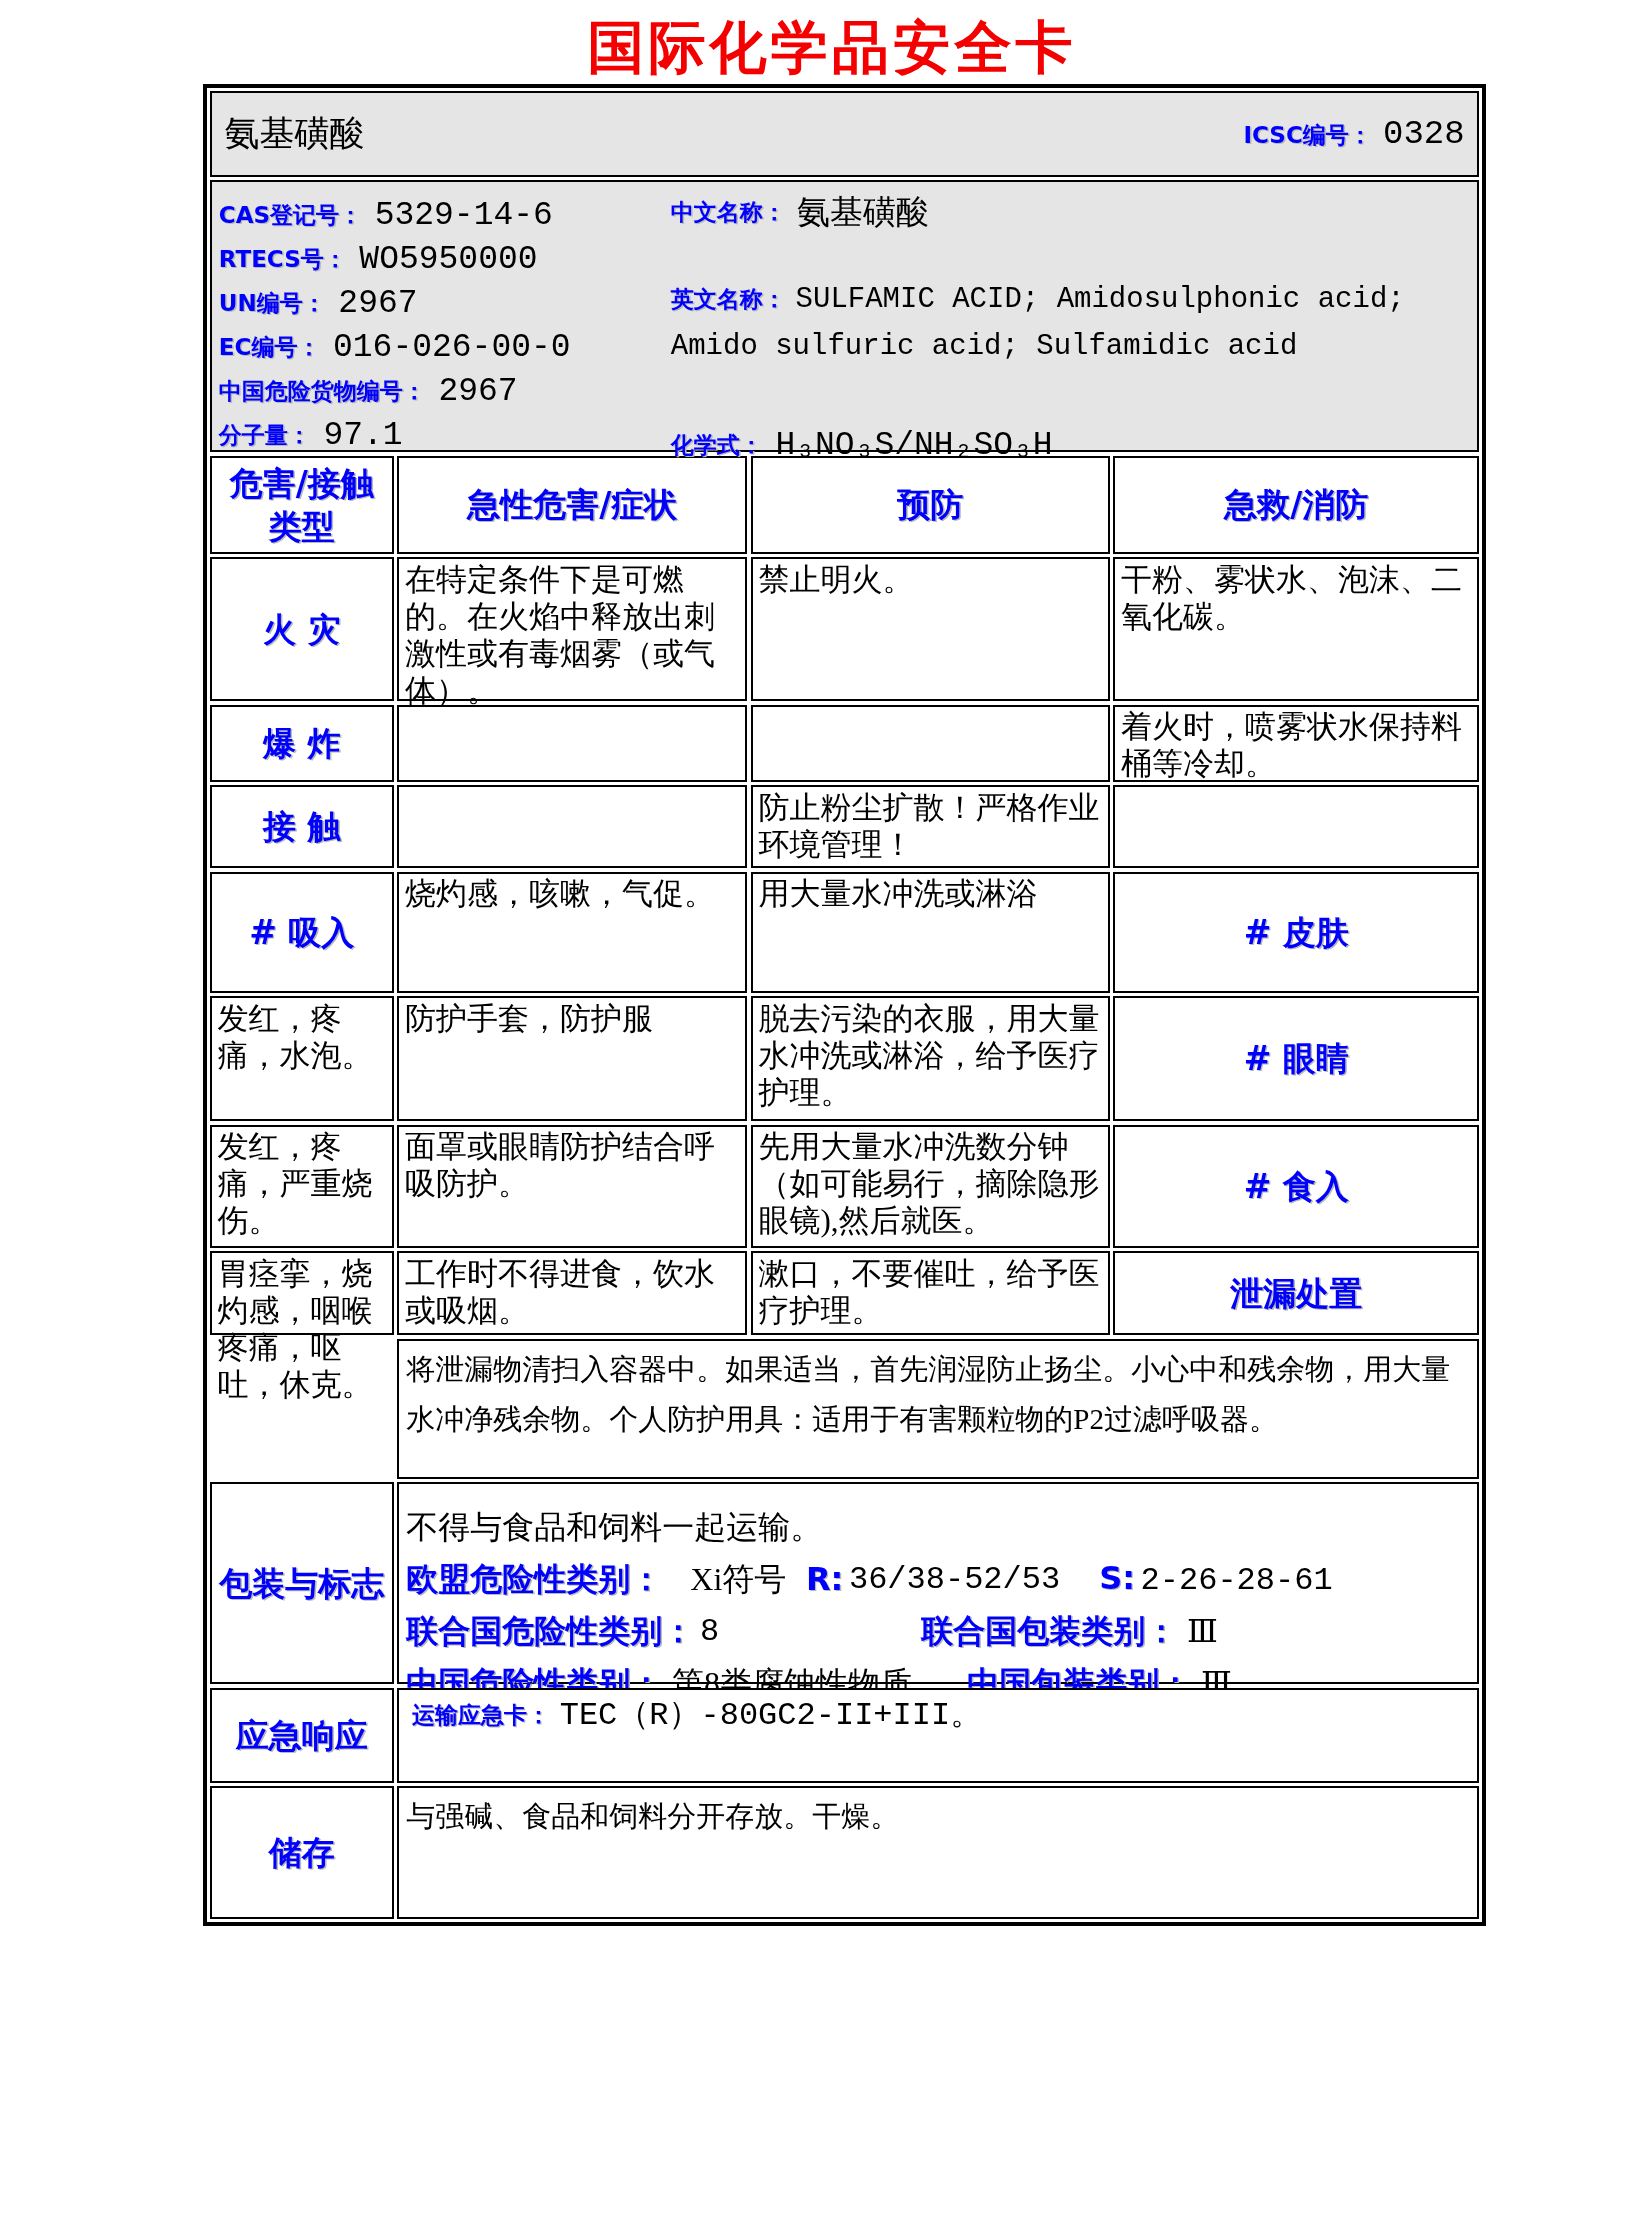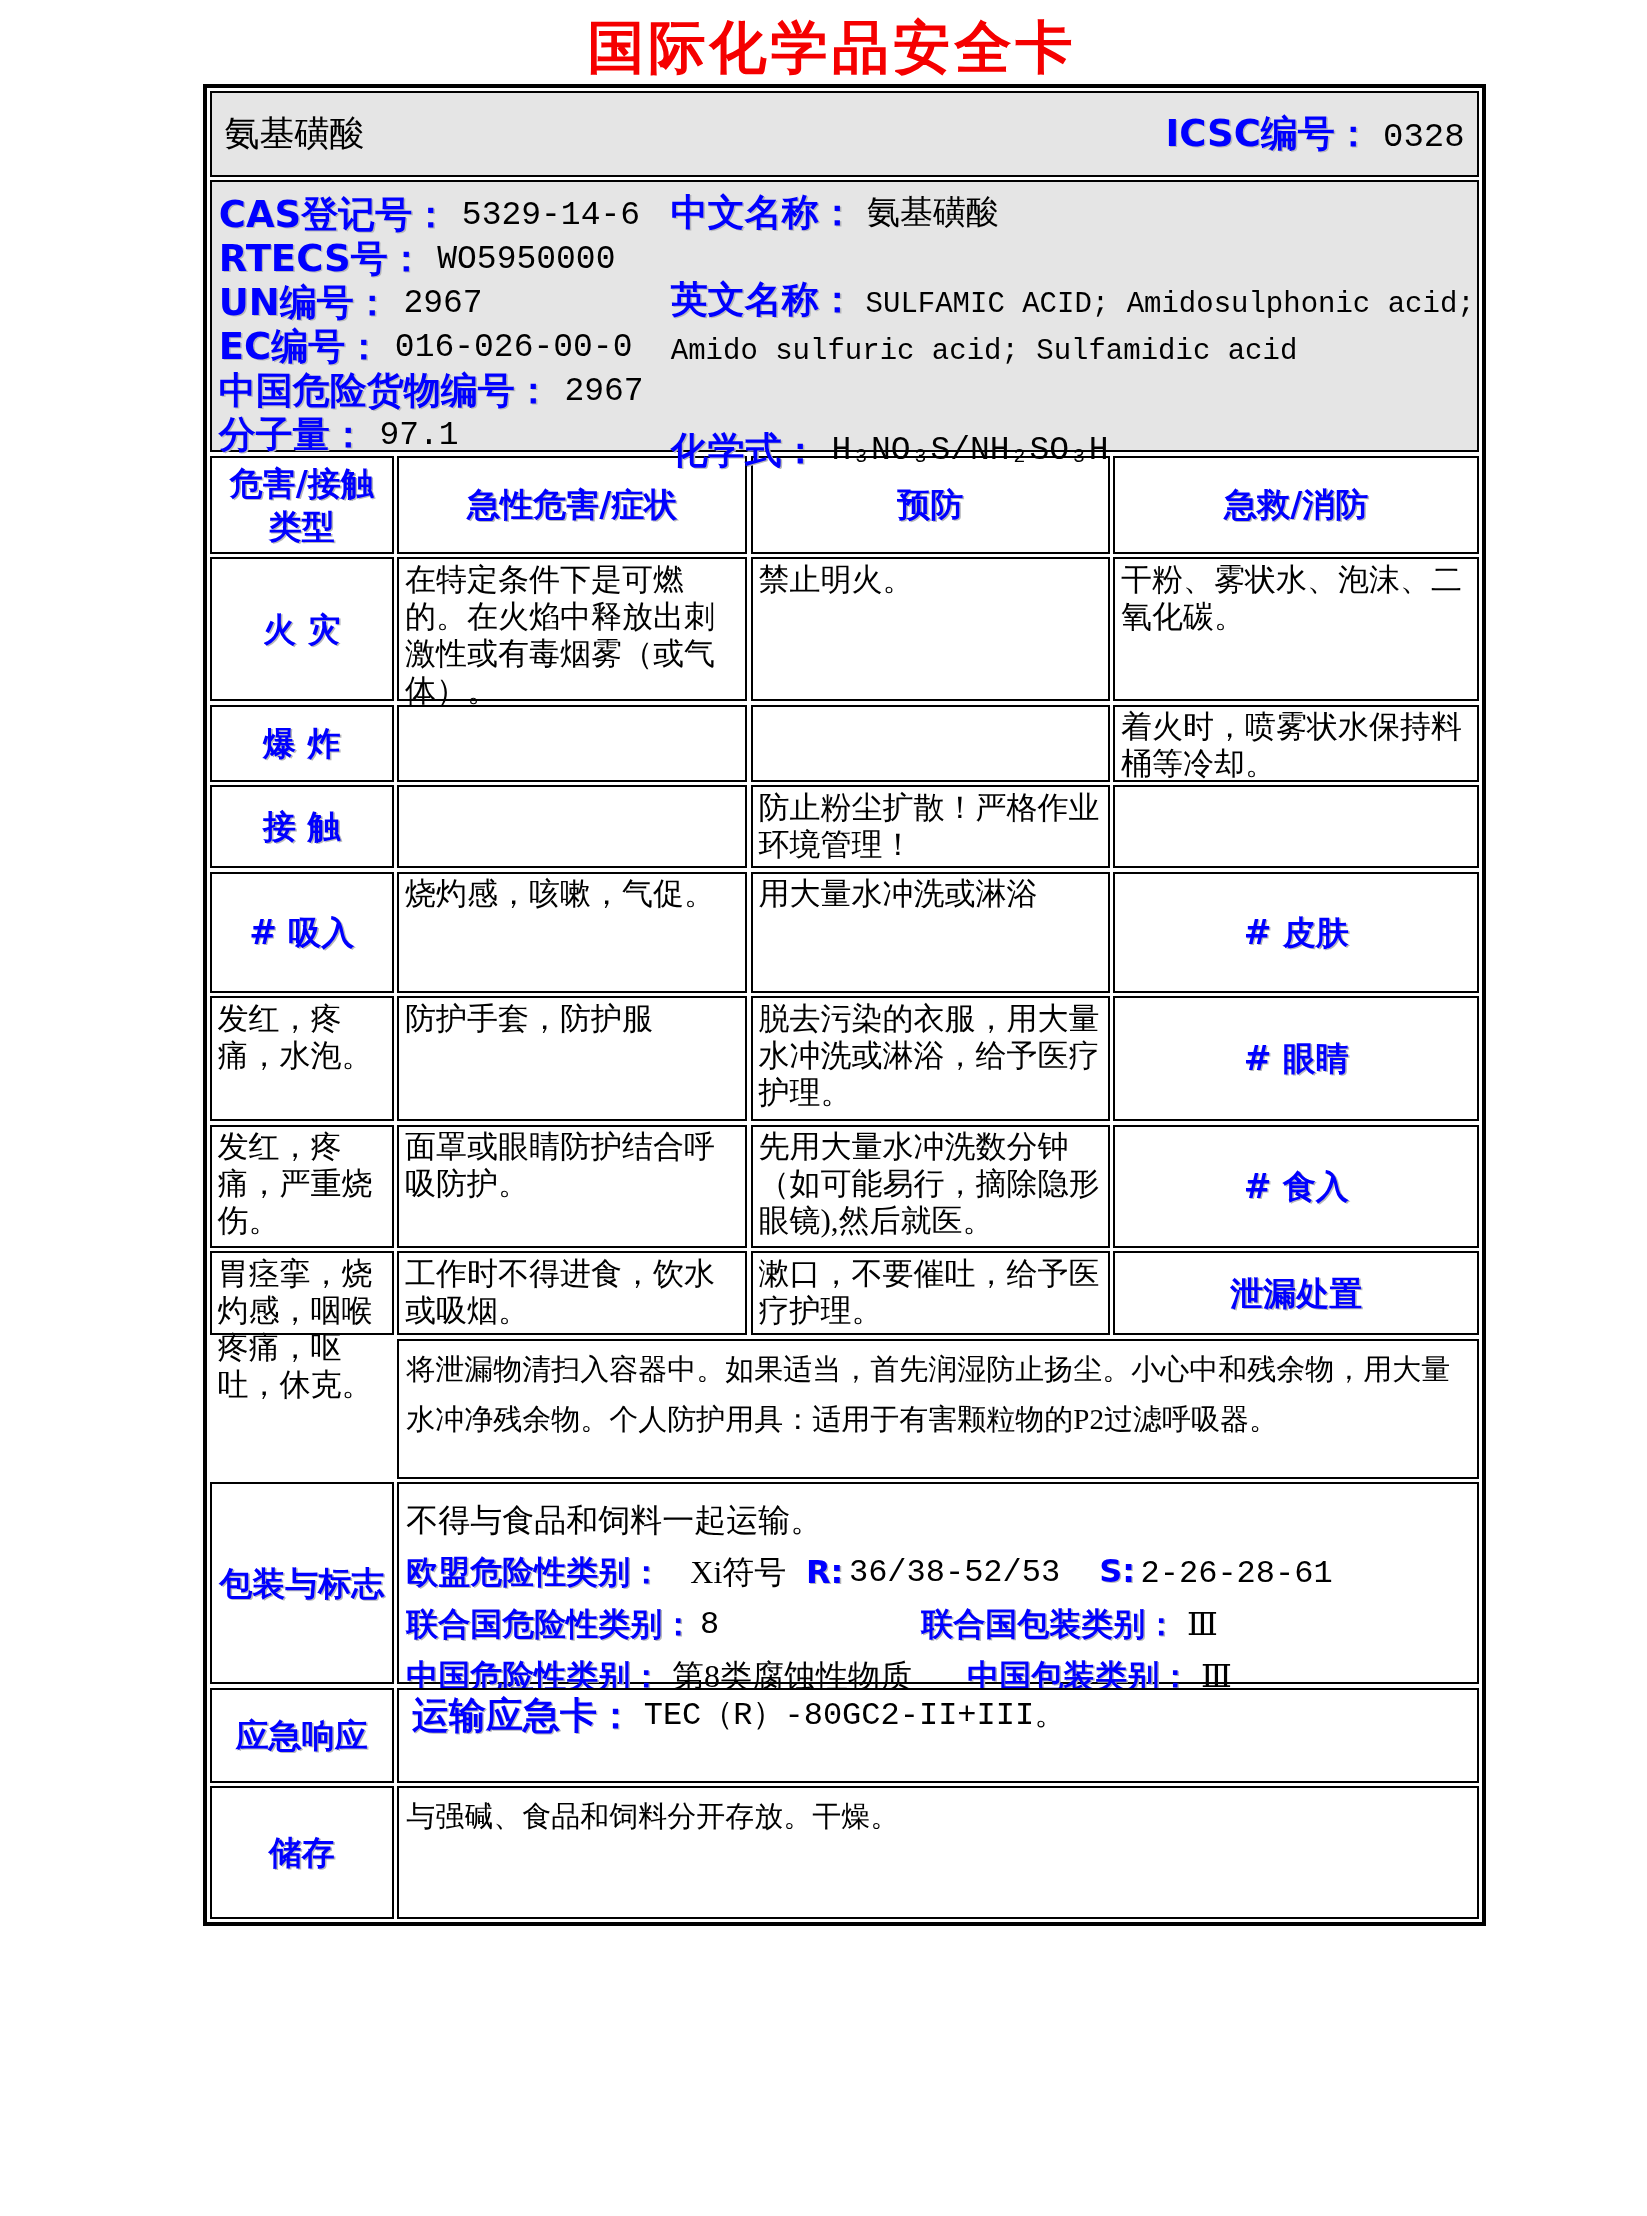--- a/index.html
+++ b/index.html
@@ -19,21 +19,21 @@
     border: 4.9px solid #000; padding: 2.8px; background: #fff;
   }
   .band { border: 2.1px solid #000; margin-bottom: 3.5px; background: #e5e5e5; }
   .band-header {
     height: 86px; display: flex; justify-content: space-between;
     align-items: center; padding: 0 12.6px;
   }
   .product-name { font-size: 35px; }
   .lbl {
     color: #0000ff; font-family: "DejaVu Sans", "Liberation Sans", sans-serif;
-    font-weight: bold; font-size: 37px; text-shadow: 1.4px 1.4px 0 #b8b8b8;
+    font-weight: bold; font-size: 23px; text-shadow: 1.4px 1.4px 0 #b8b8b8;
   }
   .mono { font-family: "Liberation Mono", "DejaVu Sans Mono", monospace; }
   .icsc-number { font-size: 34px; margin-left: 11.2px; }
   .band-info { height: 272px; position: relative; padding: 11px 0 0 7px; }
   .info-line { height: 44px; display: flex; align-items: center; white-space: nowrap; }
   .val { font-size: 33px; margin-left: 12.6px; }
   .cjk-val { font-size: 33px; margin-left: 11.2px; }
   .info-right { position: absolute; left: 459px; top: 8.4px; width: 817px; }
   .en-block { margin-top: 43px; line-height: 43px; }
   .en-text { font-size: 29px; margin-left: 9.8px; }
@@ -45,21 +45,21 @@
   }
   .cell { border: 2.1px solid #000; padding: 1.4px 5.6px; font-size: 31px; line-height: 37px; background: #fff; }
   .cell-head, .cell-type {
     display: flex; align-items: center; justify-content: center; text-align: center;
     color: #0000ff; font-family: "DejaVu Sans", "Liberation Sans", sans-serif;
     font-weight: bold; font-size: 33px; line-height: 43px; padding: 0 5.6px;
     text-shadow: 1.4px 1.4px 0 #b8b8b8;
   }
   .cell-wide { grid-column: 2 / 5; }
   .spill-text, .storage-text { line-height: 50px; font-size: 29px; padding: 3px 7px; }
-  .pk { padding: 10px 7px; }
+  .pk { padding: 17px 7px; }
   .pk-line { height: 52px; display: flex; align-items: center; white-space: nowrap; }
   .pk .lbl { font-size: 32px; }
   .pk-val { font-size: 32px; margin-left: 9.8px; }
   .pk-mono { font-size: 32px; margin-left: 5.6px; }
   .grp3 { display: inline-flex; align-items: center; width: 515px; }
   .grp4 { display: inline-flex; align-items: center; width: 561px; }
   .eu-sym { margin-right: 19.6px; margin-left: 28px; }
   .s-group { margin-left: 39px; }
   .em-line { height: 46px; display: flex; align-items: flex-end; padding: 2.8px 7px; white-space: nowrap; }
 </style>

